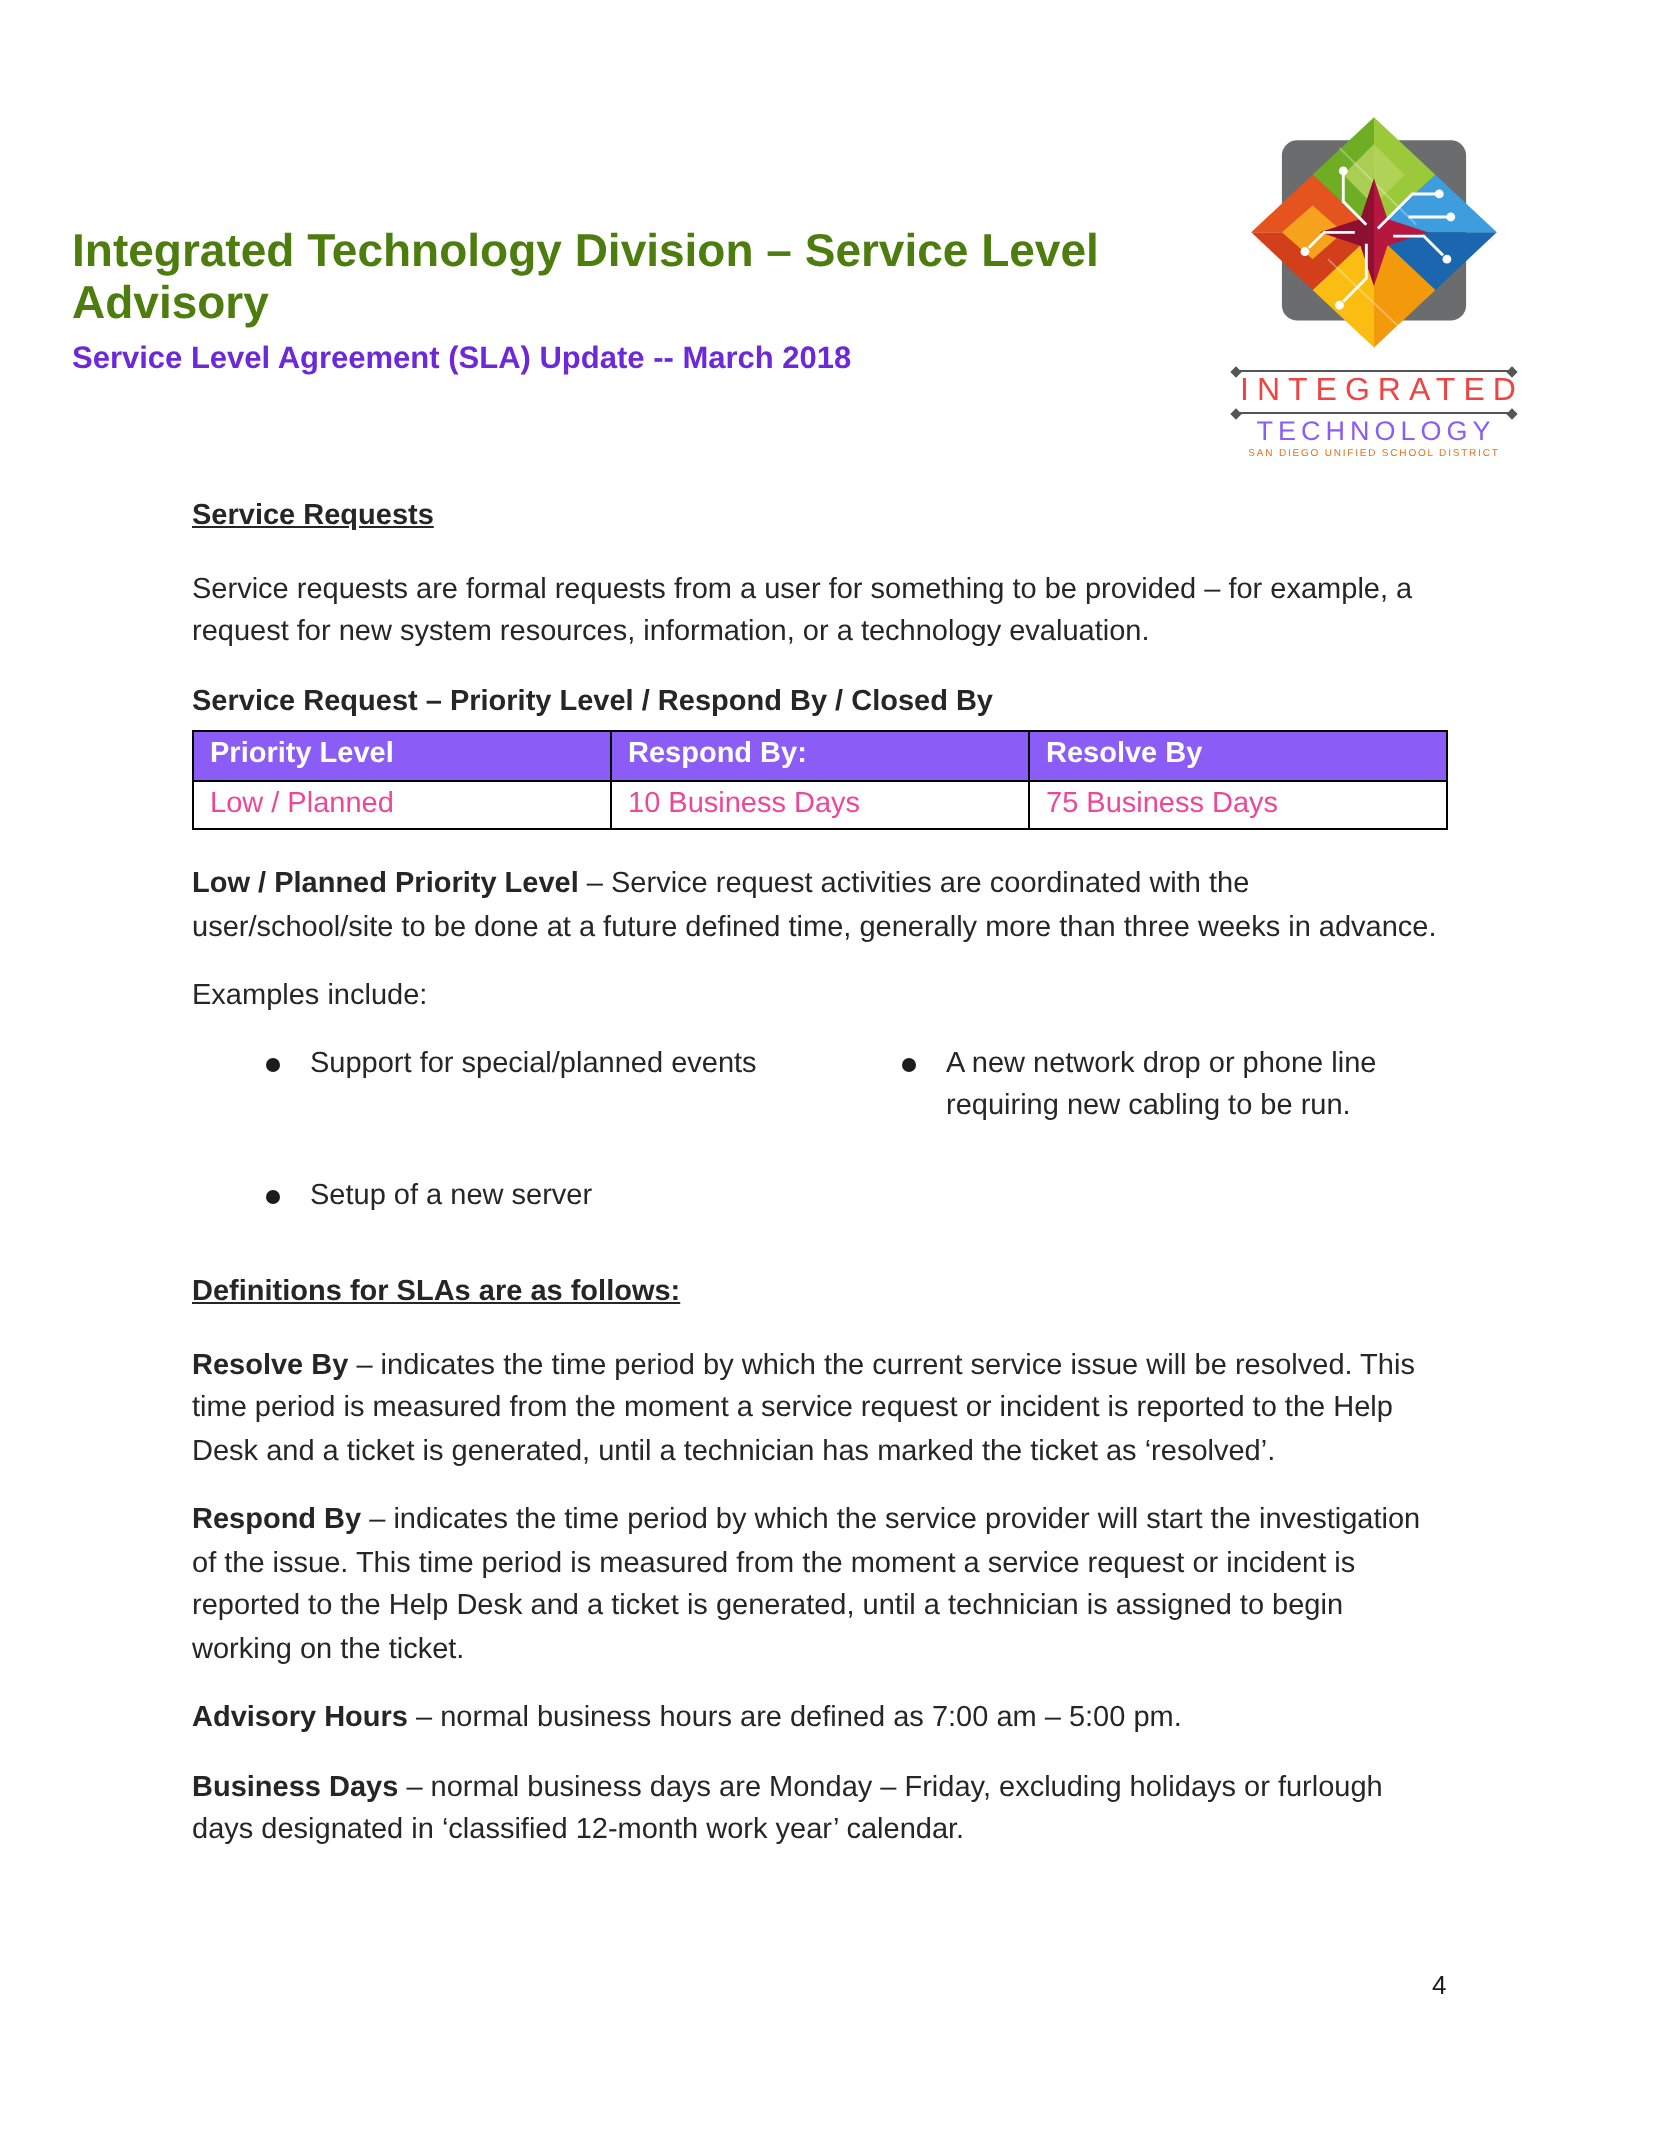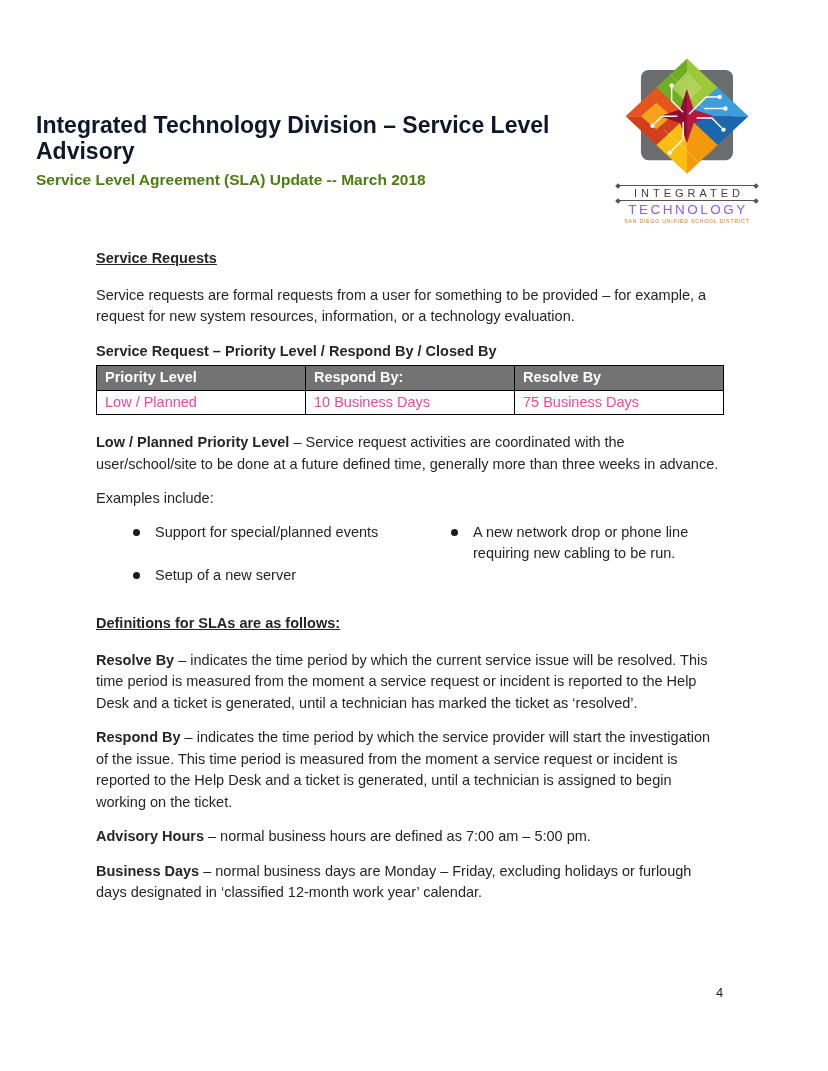--- a/index.html
+++ b/index.html
@@ -5,56 +5,56 @@
   html,body { margin:0; padding:0; }
   body {
     width:828px; height:1071px; background:#ffffff; position:relative;
     font-family:"Liberation Sans", sans-serif; color:#262626;
     overflow:hidden;
   }
   .page { position:absolute; inset:0; background:#fff; }
 
   
   .doc-header { position:absolute; left:36px; top:112px; width:580px; }
-  .doc-title  { font-size:23px; font-weight:bold; color:#0f172a; line-height:26px; margin:0; }
-  .doc-subtitle { font-size:15.5px; font-weight:bold; color:#4d7c0f; margin:7px 0 0 0; }
+  .doc-title  { font-size:23px; font-weight:bold; color:#4d7c0f; line-height:26px; margin:0; }
+  .doc-subtitle { font-size:15.5px; font-weight:bold; color:#6d28d9; margin:7px 0 0 0; }
 
   
   .logo { position:absolute; left:616px; top:56px; width:142px; text-align:center; }
   .logo svg { display:block; }
   .lg-rule { height:1px; background:#555; margin:1px 4px; position:relative; }
   .lg-rule::before, .lg-rule::after {
     content:""; position:absolute; top:-1.5px; width:4px; height:4px;
     background:#555; transform:rotate(45deg);
   }
   .lg-rule::before { left:-4px; } .lg-rule::after { right:-4px; }
-  .lg-line1 { font-size:11px; letter-spacing:4px; padding-left:4px; color:#404040; margin:1px 0; }
+  .lg-line1 { font-size:16px; letter-spacing:4px; padding-left:4px; color:#ef4444; margin:1px 0; }
   .lg-line2 { font-size:13.5px; letter-spacing:2.5px; padding-left:2px; color:#8b5cf6; margin:1px 0 0 0; }
   .lg-line3 { font-size:5px; letter-spacing:0.9px; color:#e0701c; margin-top:1px; }
 
   
   .content { position:absolute; left:96px; top:248px; width:628px;
              font-size:14.5px; line-height:21.5px; }
   .content p { margin:0 0 13px 0; }
   .b { font-weight:bold; }
   .uheading { font-size:14.5px; font-weight:bold; text-decoration:underline;
               margin:0 0 15px 0; }
   .uheading.defs { margin-top:27px; margin-bottom:15px; }
   .tbl-caption { font-weight:bold; margin:0 0 3px 0 !important; }
 
   table.sla { width:100%; border-collapse:collapse; margin:0 0 17px 0; font-size:14.5px; }
   table.sla th {
-    background:#737373; color:#fff; font-weight:bold; text-align:left;
+    background:#8b5cf6; color:#fff; font-weight:bold; text-align:left;
     border:1px solid #000; padding:1px 8px; height:19px; width:33.33%;
   }
   table.sla td { border:1px solid #000; padding:1px 8px; height:18px; color:#ec4899; }
 
   .examples-label { margin-bottom:9px !important; }
   .bullets {
-    display:grid; grid-template-columns:318px 1fr; 
+    display:grid; grid-template-columns:318px 1fr; row-gap:23px;
     margin:12px 0 0 0;
   }
   .bullet-item { display:flex; padding-left:37px; }
   .dot { width:7px; height:7px; border-radius:50%; background:#1c1c1c;
          margin:7px 15px 0 0; flex:none; }
 
   .page-number { position:absolute; left:716px; top:985px; font-size:13px; color:#1d1d1d; }
 </style>
 </head>
 <body>

